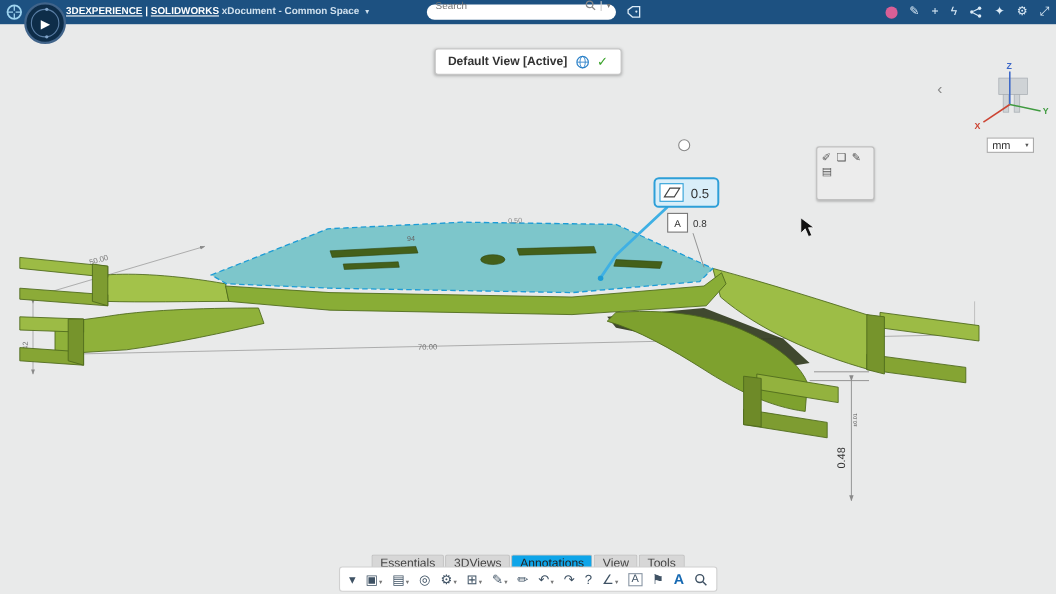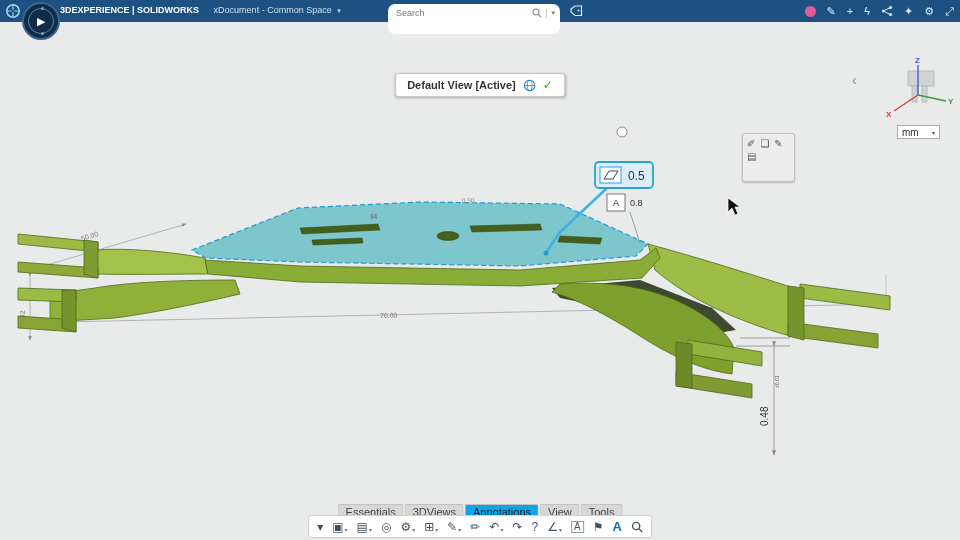--- a/index.html
+++ b/index.html
@@ -4,24 +4,24 @@
 <style>
   * { margin:0; padding:0; box-sizing:border-box; }
   html,body { width:960px; height:540px; overflow:hidden;
     font-family:"Liberation Sans","DejaVu Sans",sans-serif; }
   .app { position:relative; width:960px; height:540px; background:#e9eaea; }
 
   
   .topbar { position:absolute; top:0; left:0; right:0; height:22px; background:#1d5181; z-index:20; }
   .logo3ds { position:absolute; left:5px; top:3px; width:16px; height:16px; }
   .brand { position:absolute; left:60px; top:5px; font-size:9px; color:#ffffff; white-space:nowrap; }
-  .brand b { font-weight:bold; }
-  .brand .ctx { color:#cfe0ee; font-weight:normal; margin-left:12px; }
+  .brand b { font-weight:bold;text-decoration:underline; }
+  .brand .ctx { color:#cfe0ee; font-weight:bold; margin-left:0; }
   .brand .caret { font-size:7px; color:#cfe0ee; margin-left:3px; }
-  .searchpill { position:absolute; left:388px; top:4px; width:172px; height:30px; background:#ffffff;
+  .searchpill { position:absolute; left:388px; top:4px; width:172px; height:14px; background:#ffffff;
     border-radius:7px; display:flex; align-items:center; padding:0 5px 12px 8px; }
   .searchpill input { flex:1; border:none; outline:none; background:transparent; font-size:9px; color:#333; min-width:0; }
   .searchpill .sep { width:1px; height:9px; background:#ccc; margin:0 4px; }
   .searchpill .caret { font-size:7px; color:#777; }
   .tagicon { position:absolute; left:570px; top:5px; }
   .topicons { position:absolute; right:6px; top:0; height:22px; display:flex; align-items:center; gap:11px; }
   .topicons .ic { color:#dcebf7; font-size:11px; line-height:1; cursor:default; }
   .pinkdot { width:11px; height:11px; border-radius:50%; background:#d95f96; }
 
   
@@ -31,21 +31,21 @@
   .compassbtn .play { position:absolute; left:13px; top:11px; color:#ffffff; font-size:11px; }
   .compassbtn .q { position:absolute; width:3px; height:3px; background:#7fa3c8; border-radius:50%; }
 
   
   .canvas { position:absolute; top:22px; left:0; right:0; bottom:0; background:#e9eaea; }
   .scene { position:absolute; left:0; top:0; }
   .scene text { font-family:"Liberation Sans","DejaVu Sans",sans-serif; }
 
   .viewpill { position:absolute; left:50%; top:22px; transform:translateX(-50%);
     background:#ffffff; border:1px solid #c6c6c6; border-radius:3px; box-shadow:0 1px 3px rgba(0,0,0,.28);
-    display:flex; align-items:center; gap:7px; padding:4px 11px; z-index:10;margin-top:29px; }
+    display:flex; align-items:center; gap:7px; padding:4px 11px; z-index:10; }
   .viewpill .lbl { font-size:11px; font-weight:bold; color:#333; }
   .viewpill .check { color:#3aa32a; font-size:12px; font-weight:bold; }
 
   .minitb { position:absolute; left:742px; top:111px; width:53px; height:49px; background:#ececec;
     border:1px solid #c0c0c0; border-radius:3px; box-shadow:0 1px 2px rgba(0,0,0,.2); padding:3px 4px; z-index:10;}
   .minitb .row { display:flex; gap:5px; }
   .minitb .mi { font-size:10px; color:#555; line-height:13px; cursor:default; }
 
   .unitsdd { position:absolute; left:897px; top:103px; width:43px; height:14px; background:#ffffff;
     border:1px solid #aaaaaa; display:flex; align-items:center; justify-content:space-between;

